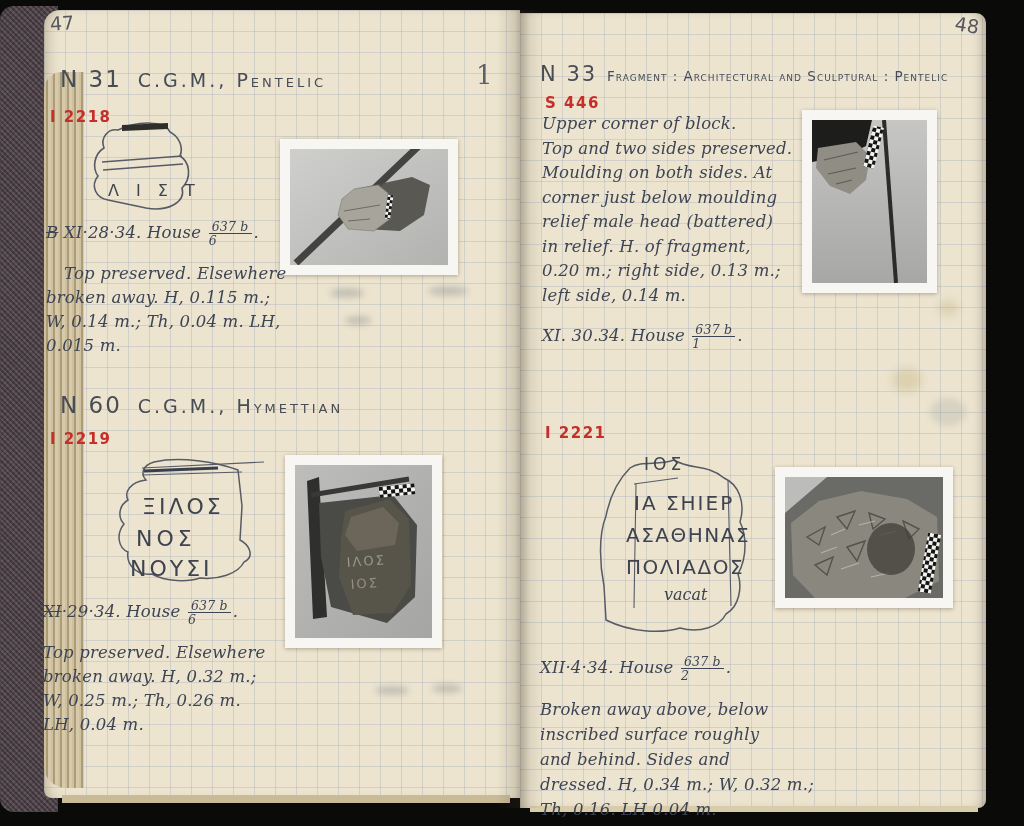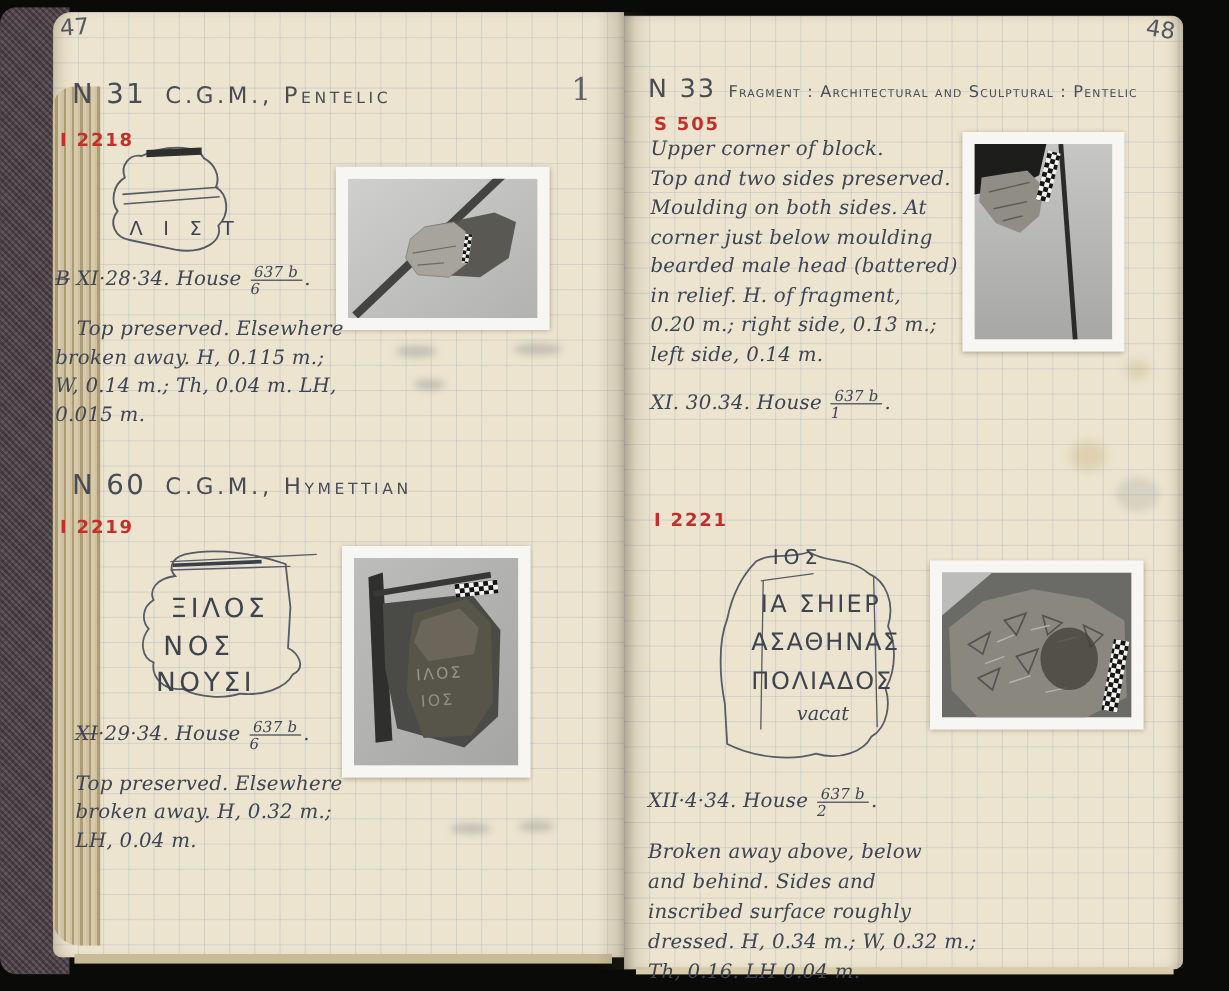--- a/index.html
+++ b/index.html
@@ -152,40 +152,41 @@
       <line x1="12" y1="120" x2="80" y2="170" stroke="#45454" )="" stroke-width="4"></line>
       <polygon points="24,38 98,30 122,60 120,132 92,158 36,142 26,92" fill="#4a4a46"></polygon>
       <polygon points="50,46 94,34 114,54 116,120 98,148 58,150 44,112 46,72" fill="#575449"></polygon>
       <polygon points="56,52 88,42 104,58 100,80 62,86 50,70" fill="#6e6a5c" opacity="0.85"></polygon>
       <text x="52" y="102" font-family="DejaVu Sans, sans-serif" font-size="13" letter-spacing="2" fill="#9a968a" transform="rotate(-4 52 102)">ΙΛΟΣ</text>
       <text x="56" y="124" font-family="DejaVu Sans, sans-serif" font-size="13" letter-spacing="2" fill="#938f83" transform="rotate(-4 56 124)">ΙΟΣ</text>
       <rect x="84" y="20" width="36" height="11" fill="url(#chk2)" transform="rotate(-6 102 25)"></rect>
     </svg>
   </div>
 
-  <div class="hand" style="left:52px;top:584px;width:260px;padding-left:11px;">
+  <div class="hand" style="left:32px;top:584px;width:260px;padding-left:11px;">
     <div><span class="crossed">XI</span><span>·29·34. House</span>
       <span class="frac"><span class="top">637 b</span><span class="bot">6</span></span><span>.</span>
     </div>
     <div>Top preserved. Elsewhere</div>
     <div>broken away. H, 0.32 m.;</div>
+    <div>W, 0.25 m.; Th, 0.26 m.</div>
     <div>LH, 0.04 m.</div>
   </div>
 
   <div class="heading small" style="left:540px;top:62px;">
     <span class="cat">N 33</span><span class="ttl">Fragment : Architectural and Sculptural : Pentelic</span>
   </div>
-  <div class="inv" style="left:545px;top:94px;">S 505</div>
+  <div class="inv" style="left:545px;top:94px;">S 446</div>
 
   <div class="hand" style="left:542px;top:112px;width:262px;line-height:24.5px;">
     <div>Upper corner of block.</div>
     <div>Top and two sides preserved.</div>
     <div>Moulding on both sides. At</div>
     <div>corner just below moulding</div>
-    <div>bearded male head (battered)</div>
+    <div>relief male head (battered)</div>
     <div>in relief. H. of fragment,</div>
     <div>0.20 m.; right side, 0.13 m.;</div>
     <div>left side, 0.14 m.</div>
     <div><span>XI. 30.34. House</span>
       <span class="frac"><span class="top">637 b</span><span class="bot">1</span></span><span>.</span>
     </div>
   </div>
 
   <div class="photo" style="left:802px;top:110px;">
     <svg width="115" height="163" viewBox="0 0 115 163">
@@ -246,19 +247,19 @@
       <ellipse cx="106" cy="72" rx="24" ry="26" fill="#3f3d38" opacity="0.75"></ellipse>
       <rect x="138" y="56" width="13" height="60" fill="url(#chk4)" transform="rotate(10 144 86)"></rect>
     </svg>
   </div>
 
   <div class="hand" style="left:540px;top:640px;width:275px;line-height:25px;">
     <div><span>XII·4·34. House</span>
       <span class="frac"><span class="top">637 b</span><span class="bot">2</span></span><span>.</span>
     </div>
     <div>Broken away above, below</div>
+    <div>inscribed surface roughly</div>
     <div>and behind. Sides and</div>
-    <div>inscribed surface roughly</div>
     <div>dressed. H, 0.34 m.; W, 0.32 m.;</div>
     <div>Th, 0.16. LH 0.04 m.</div>
   </div>
 
 </div>
 
 </body></html>

